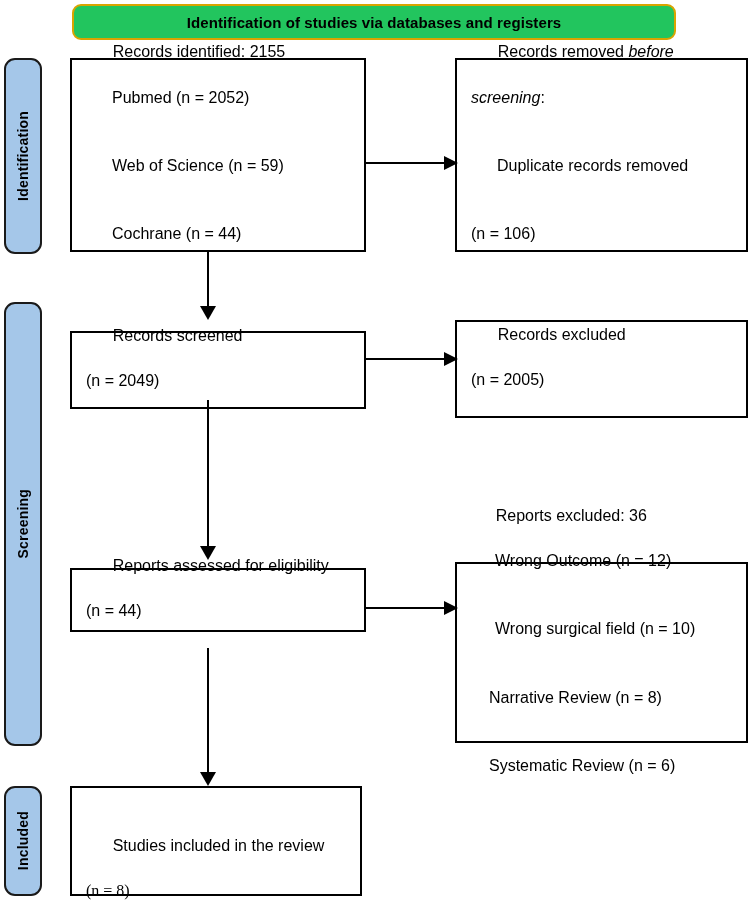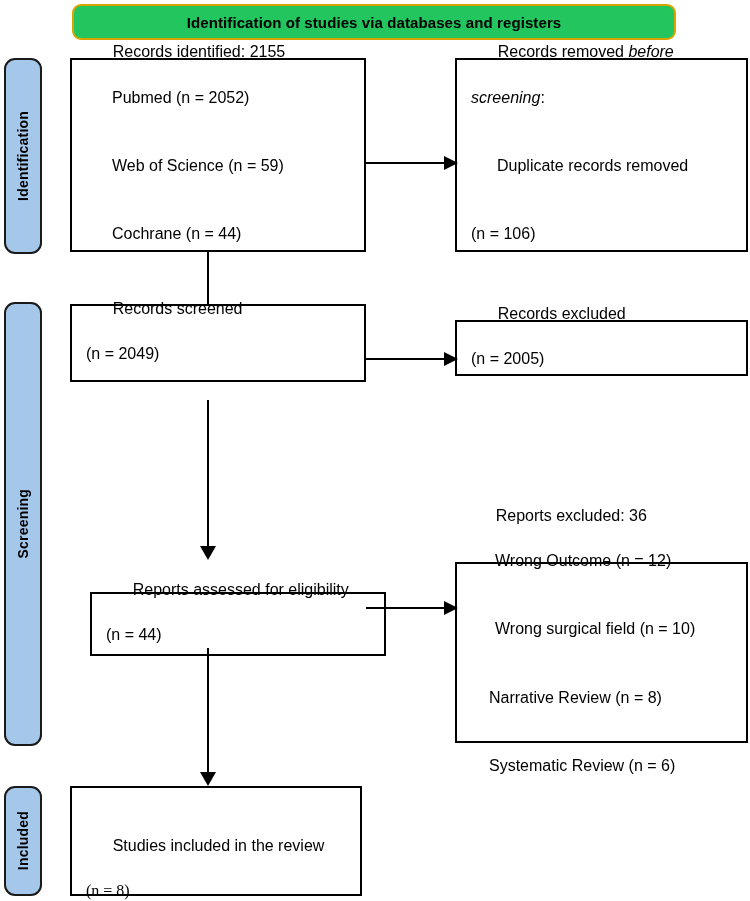--- a/index.html
+++ b/index.html
@@ -137,49 +137,49 @@
     </svg>
   </div>
 
   <div class="connector" style="left:196px; top:252px;">
     <svg width="24" height="68" viewBox="0 0 24 68">
       <line x1="12" y1="0" x2="12" y2="54" stroke="#000000" stroke-width="2"></line>
       <polygon points="4,54 20,54 12,68" fill="#000000"></polygon>
     </svg>
   </div>
 
-  <div class="node-box" style="left:70px; top:304px; width:296px; height:78px;">
+  <div class="node-box" style="left:70px; top:331px; width:296px; height:78px;">
     <div class="node-text">
       <span>Records screened</span>
       <span style="display:block;">(n = 2049)</span>
     </div>
   </div>
 
-  <div class="node-box" style="left:455px; top:320px; width:293px; height:56px;">
+  <div class="node-box" style="left:455px; top:320px; width:293px; height:98px;">
     <div class="node-text">
       <span>Records excluded</span>
       <span style="display:block;">(n = 2005)</span>
     </div>
   </div>
 
   <div class="connector" style="left:366px; top:348px;">
     <svg width="92" height="22" viewBox="0 0 92 22">
       <line x1="0" y1="11" x2="78" y2="11" stroke="#000000" stroke-width="2"></line>
       <polygon points="78,4 92,11 78,18" fill="#000000"></polygon>
     </svg>
   </div>
 
   <div class="connector" style="left:196px; top:400px;">
     <svg width="24" height="160" viewBox="0 0 24 160">
       <line x1="12" y1="0" x2="12" y2="146" stroke="#000000" stroke-width="2"></line>
       <polygon points="4,146 20,146 12,160" fill="#000000"></polygon>
     </svg>
   </div>
 
-  <div class="node-box" style="left:70px; top:592px; width:296px; height:64px;margin-left:20px;">
+  <div class="node-box" style="left:70px; top:568px; width:296px; height:64px;">
     <div class="node-text">
       <span>Reports assessed for eligibility</span>
       <span style="display:block;">(n = 44)</span>
     </div>
   </div>
 
   <div class="node-box" style="left:455px; top:562px; width:293px; height:181px;">
     <div class="node-text" style="padding-left:12px;">
       <span>Reports excluded: 36</span>
       <span class="indent">Wrong Outcome (n = 12)</span>

